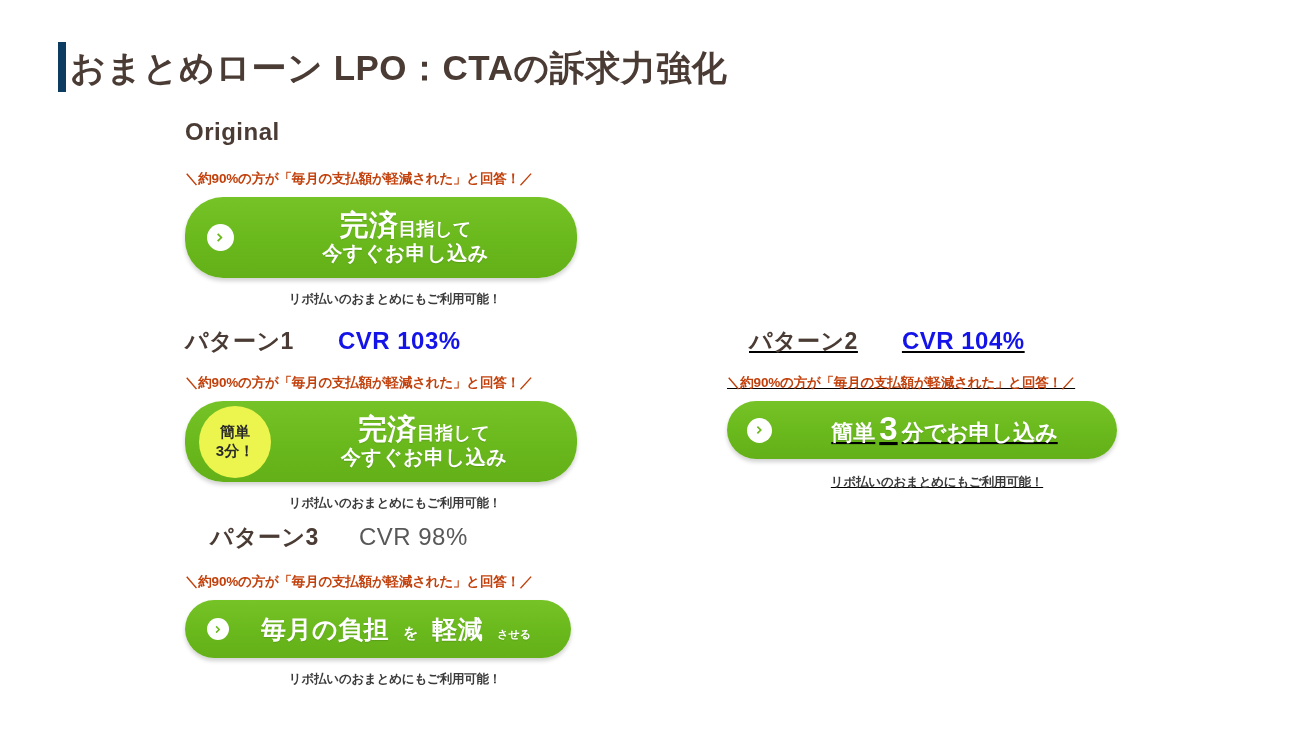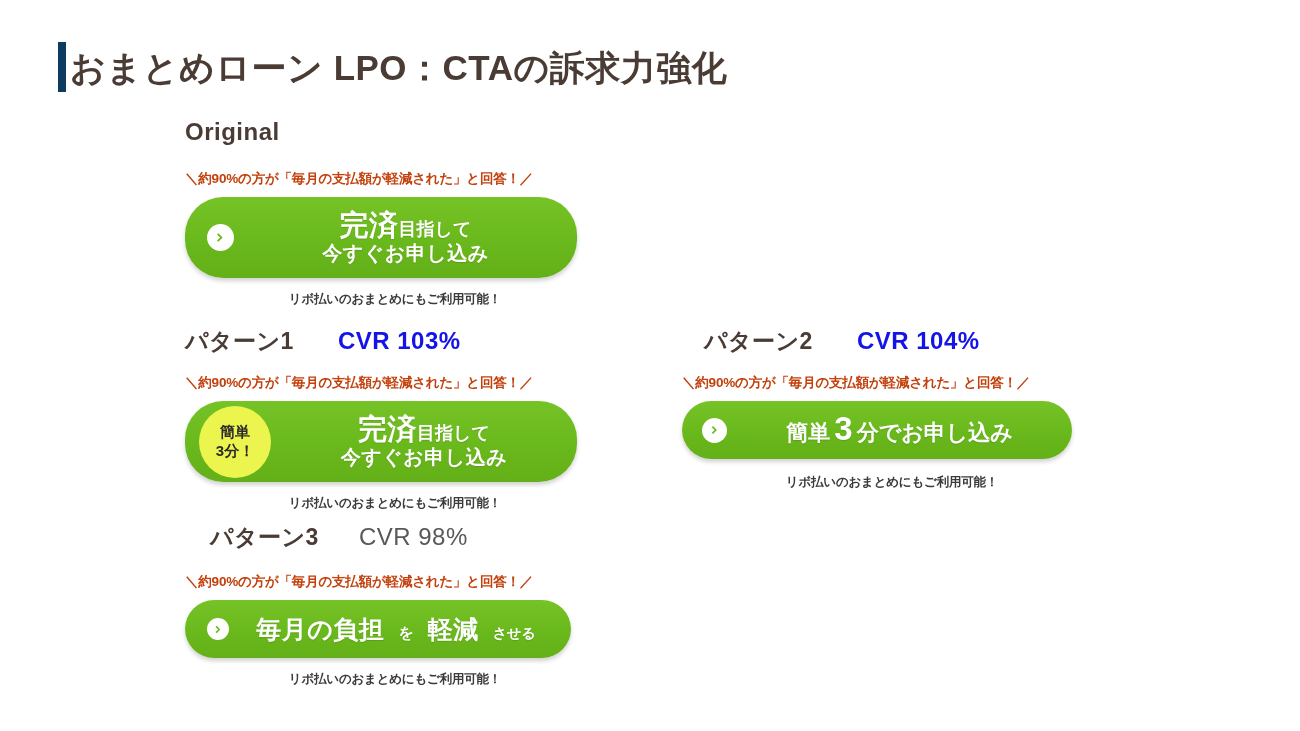--- a/index.html
+++ b/index.html
@@ -43,21 +43,21 @@
     white-space: nowrap;
     line-height: 1;
   }
 
   
   .variant {
     position: absolute;
   }
   .v-original { left: 185px; top: 118px; width: 420px; }
   .v-p1       { left: 185px; top: 326px; width: 420px; }
-  .v-p2       { left: 682px; top: 326px; width: 420px; }
+  .v-p2       { left: 727px; top: 326px; width: 420px; text-decoration: underline; }
   .v-p3       { left: 185px; top: 522px; width: 420px; }
 
   .variant-head {
     display: flex;
     align-items: baseline;
     white-space: nowrap;
     height: 30px;
   }
   .variant-label {
     font-size: 23px;
@@ -169,21 +169,21 @@
   .w-mid   { font-size: 18px; font-weight: bold; }
   .w-sub   { font-size: 20px; font-weight: bold; letter-spacing: 0.5px; }
 
   .cta-1line .cta-label { display: flex; align-items: baseline; justify-content: center; gap: 4px; }
   .n-huge  { font-size: 33px; font-weight: bold; line-height: 1; }
   .w-line  { font-size: 22px; font-weight: bold; }
 
   .cta-p3 .cta-label { display: flex; align-items: baseline; justify-content: center; gap: 14px; padding-right: 8px; }
   .w-strong { font-size: 25px; font-weight: bold; letter-spacing: 0.5px; }
   .w-small  { font-size: 15px; font-weight: bold; }
-  .w-tail   { font-size: 14px; font-weight: bold; }
+  .w-tail   { font-size: 11px; font-weight: bold; }
 </style>
 </head>
 <body>
 
 <div class="slide">
 
   <div class="title-row">
     <div class="title-bar"></div>
     <div class="title-text">おまとめローン LPO：CTAの訴求力強化</div>
   </div>

